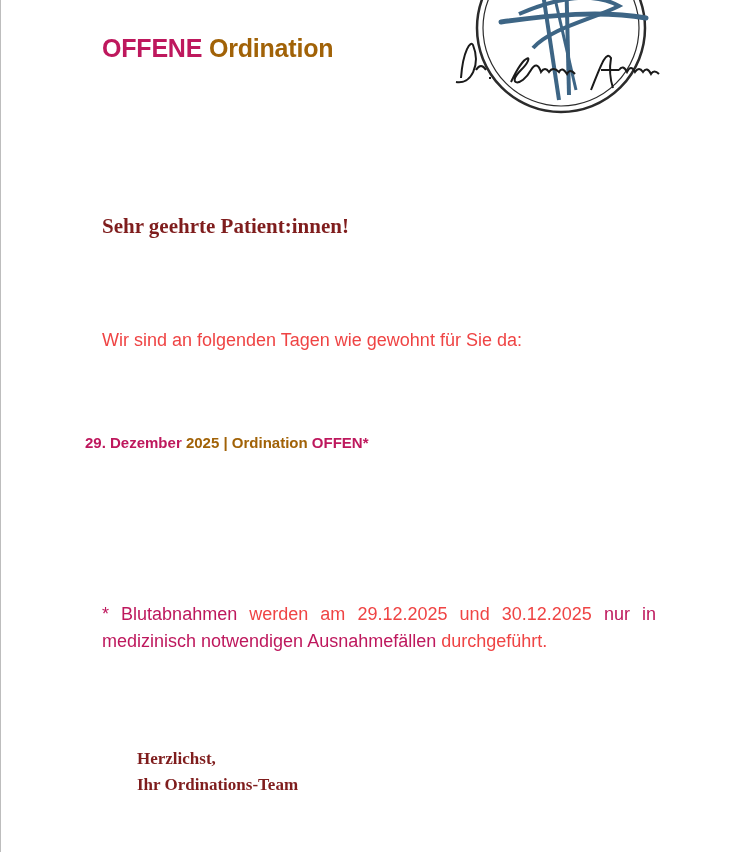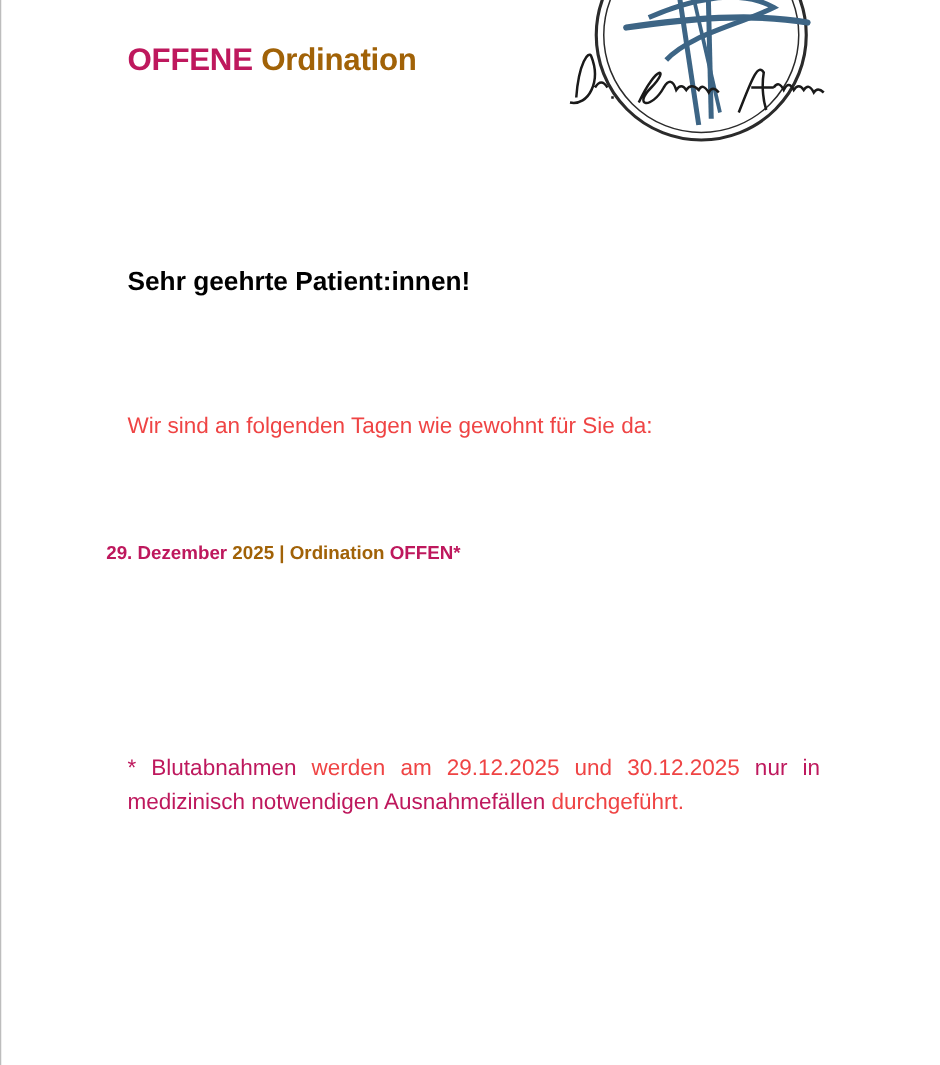--- a/index.html
+++ b/index.html
@@ -5,21 +5,21 @@
   html, body { margin: 0; padding: 0; }
   body {
     width: 752px; height: 852px; background: #ffffff; position: relative; overflow: hidden;
     font-family: "Liberation Sans", "DejaVu Sans", sans-serif;
     border-left: 1px solid #bdbdbd; box-sizing: border-box;
   }
   .abs { position: absolute; }
   .title { left: 101px; top: 34px; font-size: 25px; font-weight: bold; letter-spacing: -0.2px; white-space: nowrap; }
   .red { color: #be185d; }
   .navy { color: #a16207; }
-  .teal { color: #000000; }
+  .teal { color: #7f1d1d; font-family: Liberation Serif, serif; }
   .black { color: #ef4444; }
   .logo { left: 440px; top: -30px; width: 240px; height: 150px; }
   .greet { left: 101px; top: 214px; font-size: 21px; font-weight: bold; white-space: nowrap; }
   .intro { left: 101px; top: 330px; font-size: 18px; white-space: nowrap; }
   .dates { left: 84px; top: 434px; font-size: 15px; font-weight: bold; }
   .date-row { height: 33.5px; white-space: nowrap; }
   .note { left: 101px; top: 601px; width: 554px; font-size: 18px; line-height: 27px; text-align: justify; }
   .sign { left: 136px; top: 746px; font-size: 17px; font-weight: bold; line-height: 26px; }
 </style>
 </head>
@@ -54,13 +54,15 @@
     <span class="red">29. Dezember</span>
     <span class="navy">2025</span>
     <span class="navy">|</span>
     <span class="navy">Ordination</span><span class="red"> <span>OFFEN*</span></span>
   </div>
 </div>
 
 <div class="abs note"><span class="red">* Blutabnahmen</span><span class="black"> werden am 29.12.2025 und 30.12.2025 </span><span class="red">nur in medizinisch notwendigen Ausnahmefällen</span><span class="black"> durchgeführt.</span></div>
 
 <div class="abs sign teal">
+  <div>Herzlichst,</div>
+  <div>Ihr Ordinations-Team</div>
 </div>
 
 </body></html>

